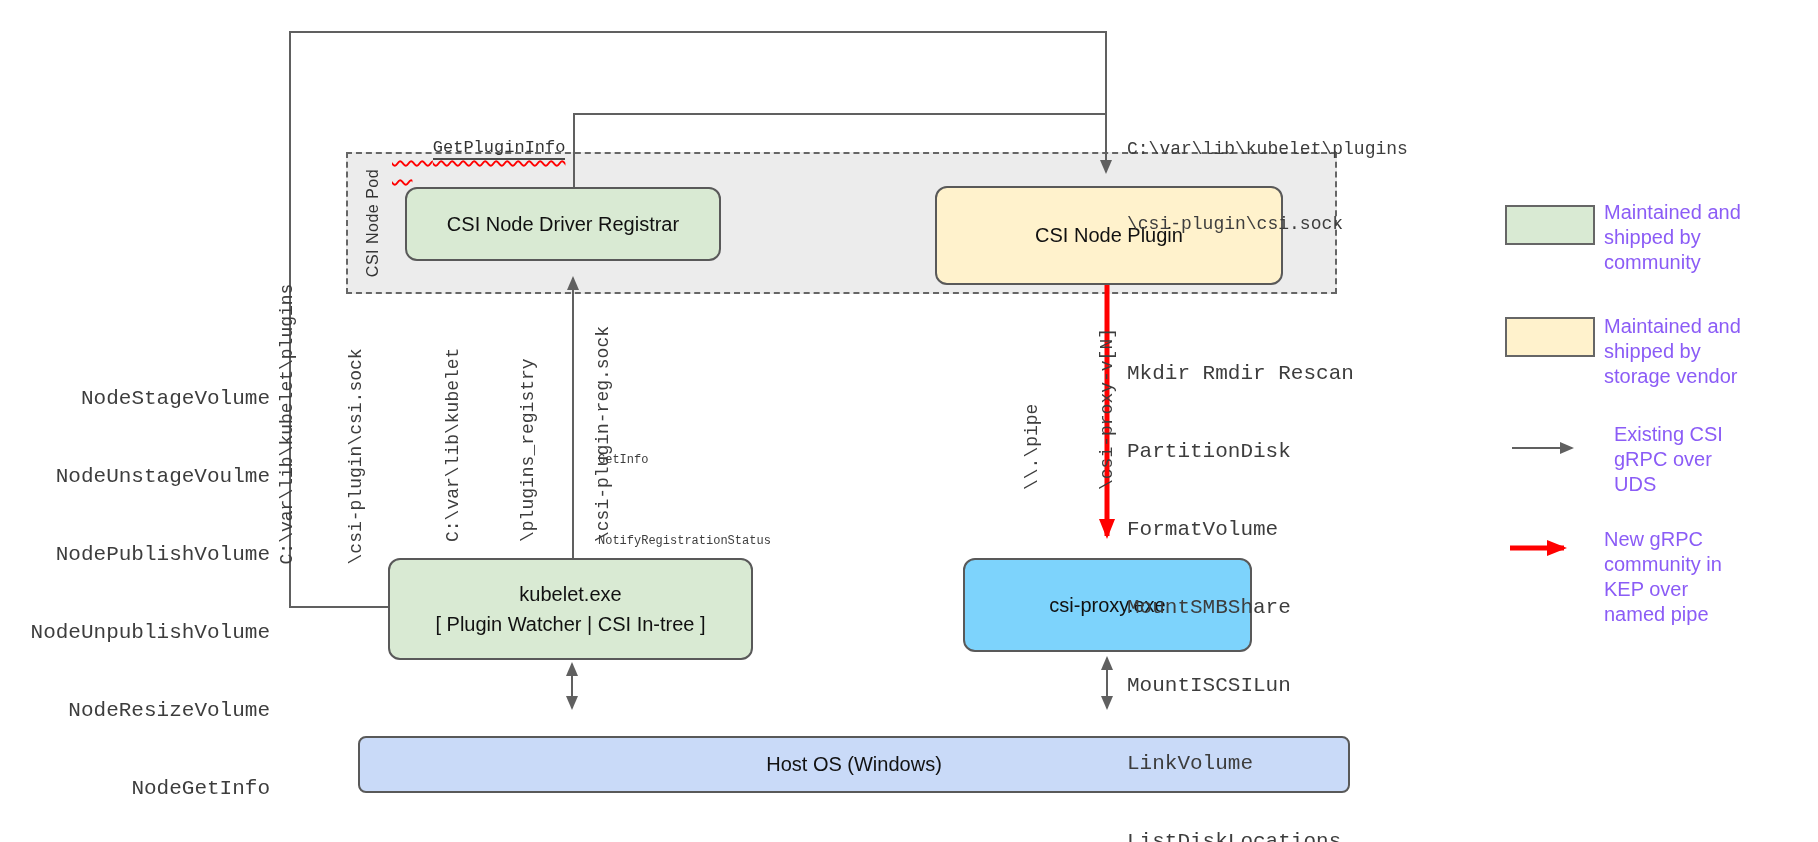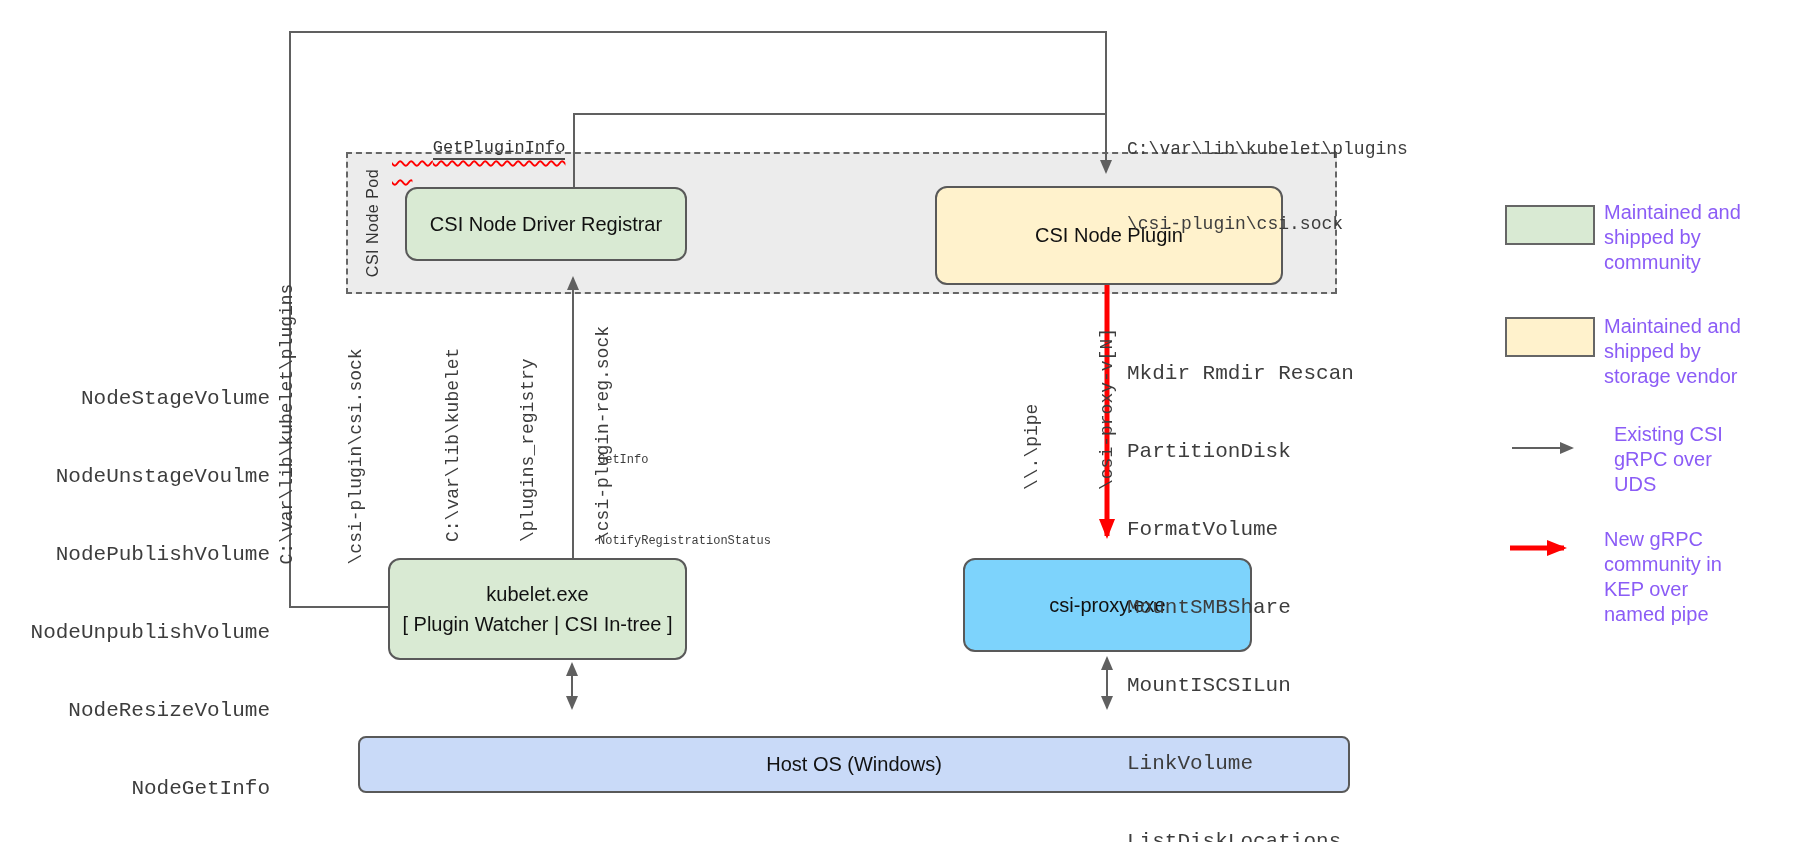--- a/index.html
+++ b/index.html
@@ -10,23 +10,23 @@
   .connectors{position:absolute;left:0;top:0;pointer-events:none;}
   
   .pod{position:absolute;left:346px;top:152px;width:991px;height:142px;
        border:2px dashed #666666;box-sizing:border-box;}
   .pod-label{position:absolute;left:373px;top:223px;transform:translate(-50%,-50%) rotate(-90deg);
        font-size:16px;color:#333;white-space:nowrap;letter-spacing:.5px;}
   
   .box{position:absolute;display:flex;align-items:center;justify-content:center;
        border:2px solid #595959;border-radius:12px;box-sizing:border-box;
        font-size:20px;color:#111;text-align:center;}
-  .box-registrar{left:405px;top:187px;width:282px;height:74px;text-align:center;}
+  .box-registrar{left:405px;top:187px;width:316px;height:74px;text-align:center;}
   .box-plugin{left:935px;top:186px;width:348px;height:99px;}
-  .box-kubelet{left:388px;top:558px;width:299px;height:102px;flex-direction:column;line-height:30px;}
+  .box-kubelet{left:388px;top:558px;width:365px;height:102px;flex-direction:column;line-height:30px;}
   .box-proxy{left:963px;top:558px;width:289px;height:94px;}
   .box-host{left:358px;top:713px;width:992px;height:57px;border-radius:8px;}
   
   .mono{font-family:"Liberation Mono",monospace;color:#3d3d3d;white-space:pre;}
   .methods{left:20px;top:334px;width:250px;text-align:right;font-size:21px;line-height:26px;}
   .proxy-methods{left:1127px;top:309px;font-size:21px;line-height:26px;}
   .sock-top{left:1127px;top:87px;font-size:18px;line-height:25px;}
   .reg-calls{left:598px;top:393px;font-size:12px;line-height:27px;}
   .gpi{left:392px;top:119px;font-size:17px;color:#333;
        text-decoration:underline wavy #ff0000;text-decoration-thickness:1.5px;text-underline-offset:8px;}

